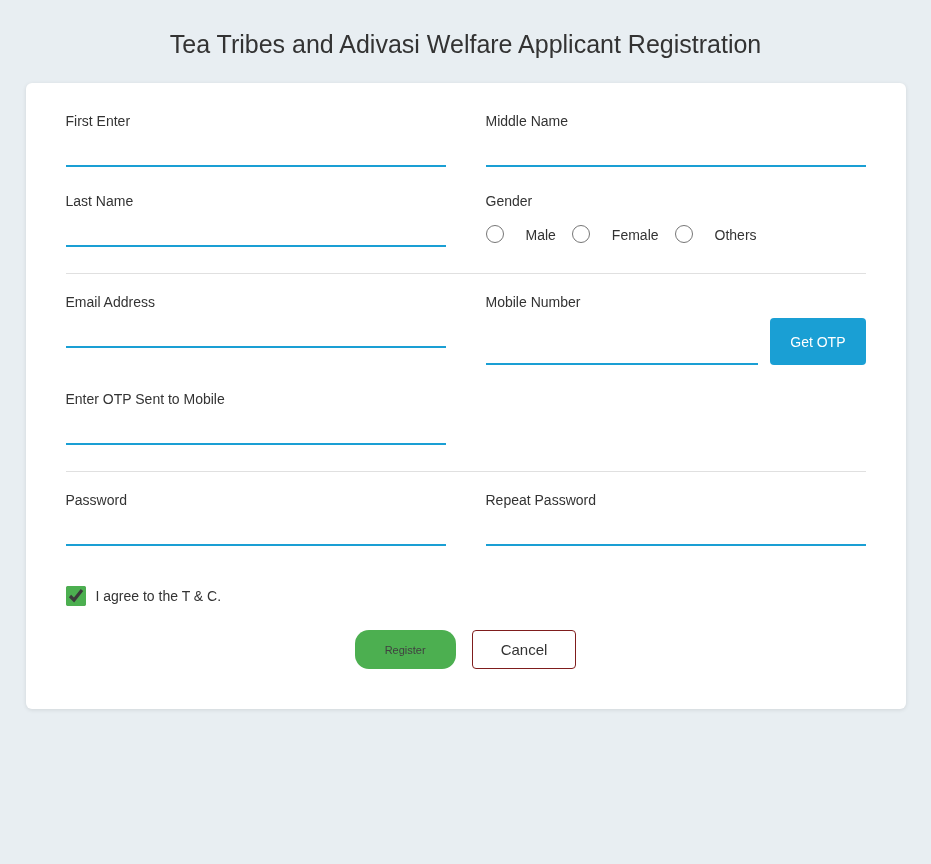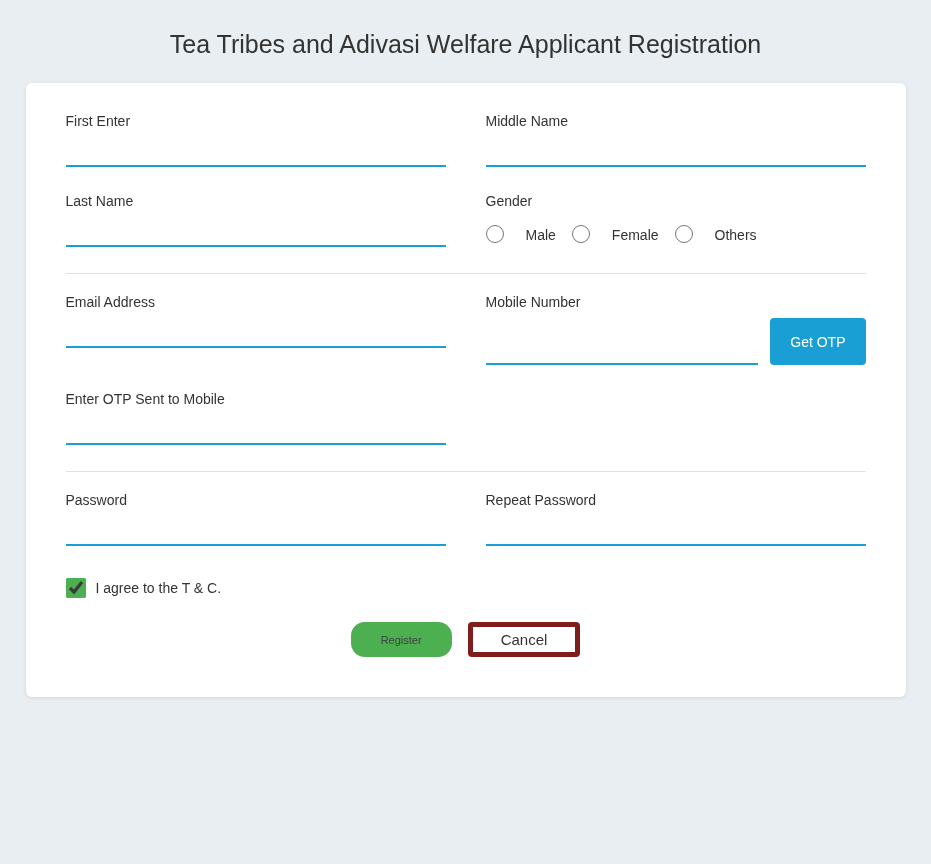--- a/index.html
+++ b/index.html
@@ -162,21 +162,21 @@
       white-space: nowrap;
       height: 47px;
       display: flex;
       align-items: center;
     }
 
     .checkbox-row {
       display: flex;
       align-items: center;
       gap: 10px;
-      margin-top: 16px;
+      margin-top: 24px;
       margin-bottom: 24px;
     }
 
     .checkbox-row input[type="checkbox"] {
       width: 20px;
       height: 20px;
       accent-color: #4caf50;
       cursor: pointer;
     }
 
@@ -198,23 +198,23 @@
       border: none;
       border-radius: 14px;
       padding: 10px 30px;
       font-size: 11px;
       cursor: pointer;
     }
 
     .cancel-btn {
       background-color: transparent;
       color: #333;
-      border: 5px solid #7f1d1d;
+      border: 1px solid #7f1d1d;
       border-radius: 4px;
-      padding: 4px 28px;
+      padding: 10px 28px;
       font-size: 15px;
       cursor: pointer;
     }
   </style>
 </head>
 <body>
 
 <div class="page-wrapper">
   <h1 class="page-title">Tea Tribes and Adivasi Welfare Applicant Registration</h1>
 

